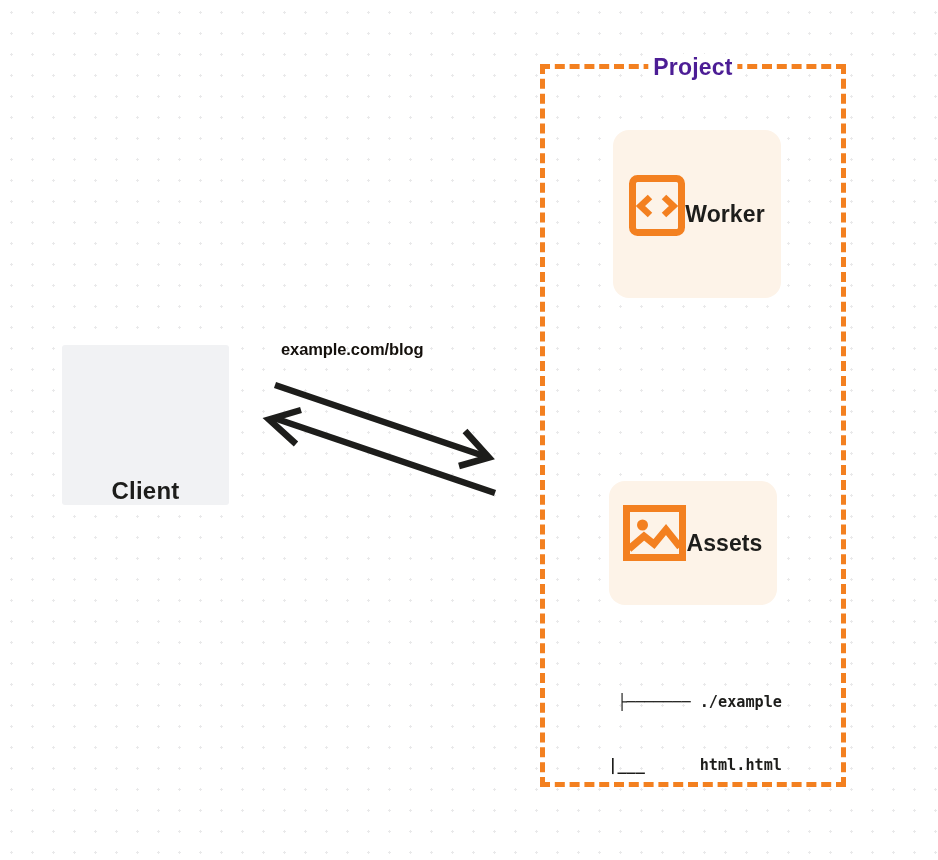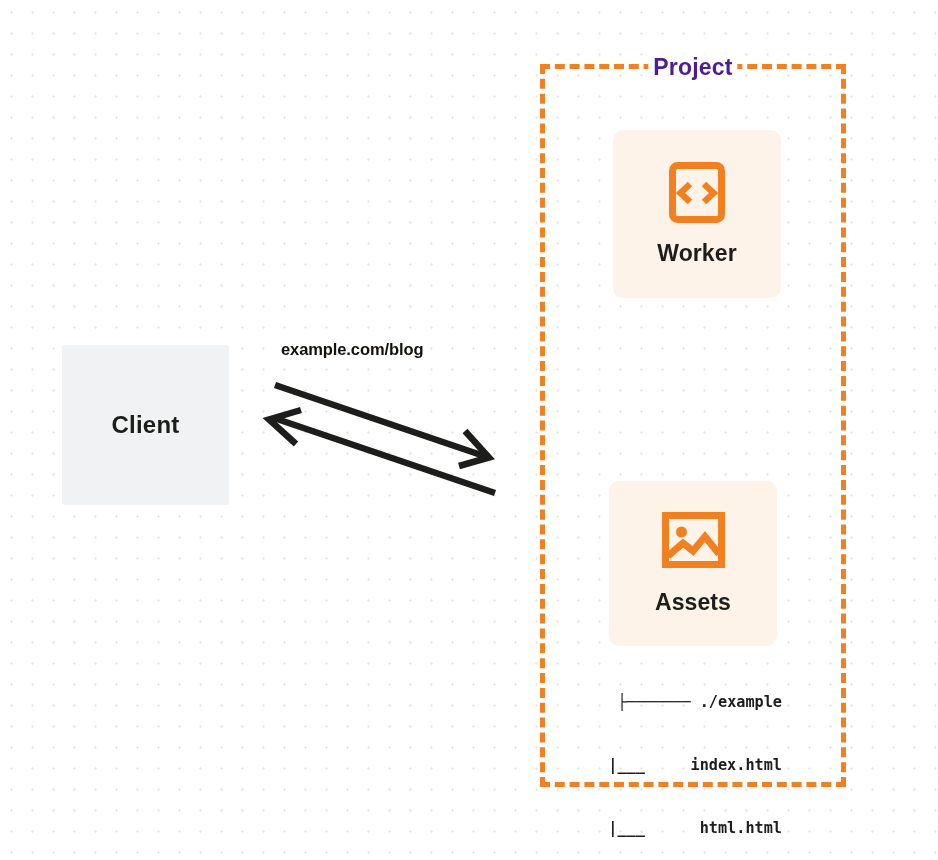--- a/index.html
+++ b/index.html
@@ -27,21 +27,21 @@
   
   #client-node {
     position: absolute;
     left: 62px;
     top: 345px;
     width: 167px;
     height: 160px;
     background: #f1f2f4;
     border-radius: 3px;
     display: flex;
-    align-items: center;
+    align-items: flex-end;
     justify-content: center;
   }
   #client-node .node-label {
     font-size: 24px;
     font-weight: 700;
     color: #1d1d1b;
     letter-spacing: 0.2px;
   }
 
   
@@ -90,28 +90,28 @@
     letter-spacing: 0.2px;
     white-space: nowrap;
   }
 
   
   .service-card {
     position: absolute;
     width: 168px;
     height: 168px;
     background: #fdf3e8;
-    border-radius: 10px;
+    border-radius: 16px;
     display: flex;
-    flex-direction: column;
+    flex-direction: row;
     align-items: center;
     justify-content: center;
   }
   #worker-card { left: 613px; top: 130px; }
-  #assets-card { left: 609px; top: 481px; height: 165px; }
+  #assets-card { left: 609px; top: 481px; height: 124px; }
 
   .service-card .card-icon {
     display: block;
     margin-bottom: 17px;
   }
   #assets-card .card-icon { margin-bottom: 21px; }
   .service-card .card-label {
     font-size: 23px;
     font-weight: 700;
     color: #1d1d1b;
@@ -173,18 +173,17 @@
     <svg class="card-icon" width="63" height="56" viewBox="0 0 63 56" xmlns="http://www.w3.org/2000/svg">
       <rect x="3.5" y="3.5" width="56" height="49" fill="none" stroke="#f38020" stroke-width="7"></rect>
       <circle cx="19.5" cy="20" r="5.5" fill="#f38020"></circle>
       <polyline points="6,44 21,31 31,39 43,24.5 57,42" fill="none" stroke="#f38020" stroke-width="7" stroke-linecap="butt" stroke-linejoin="miter"></polyline>
     </svg>
     <span class="card-label">Assets</span>
   </div>
 
   <div id="asset-file-tree">
     <span class="tree-row">├─────── ./example</span>
-    <span class="tree-row">       |___     index.html</span>
     <span class="tree-row">       |___      html.html</span>
     
   </div>
 
 </div>
 
 </body></html>

